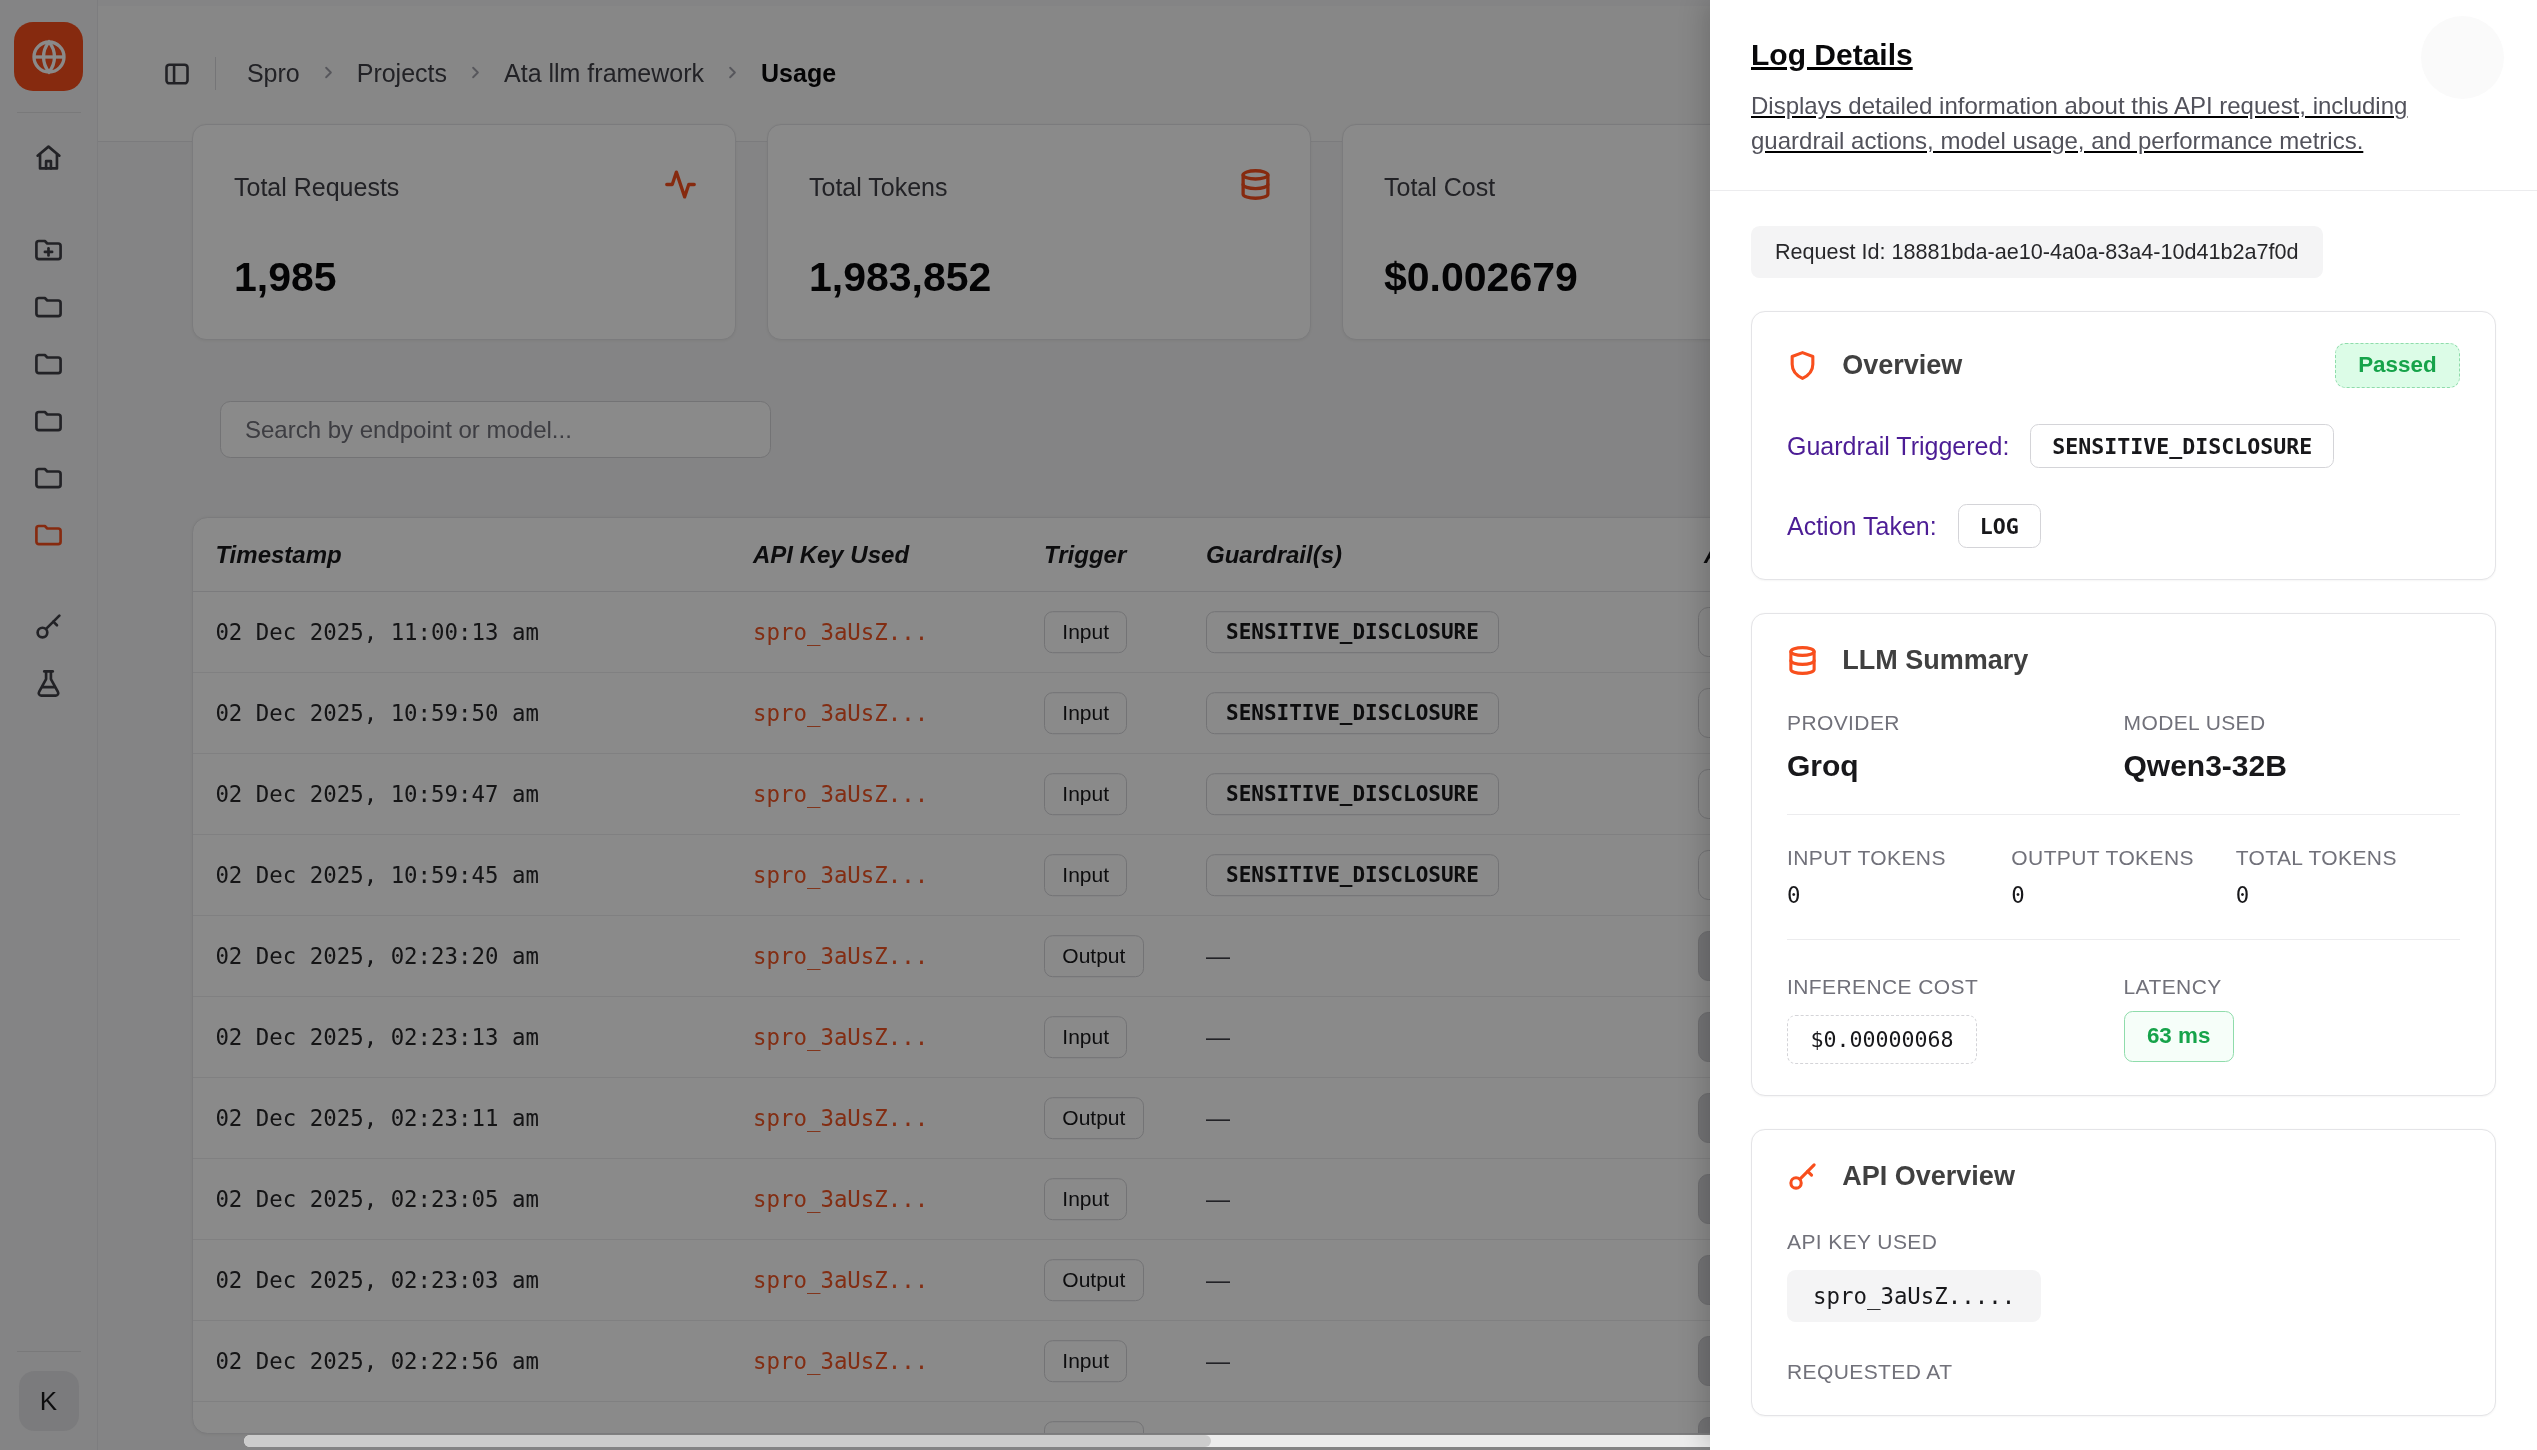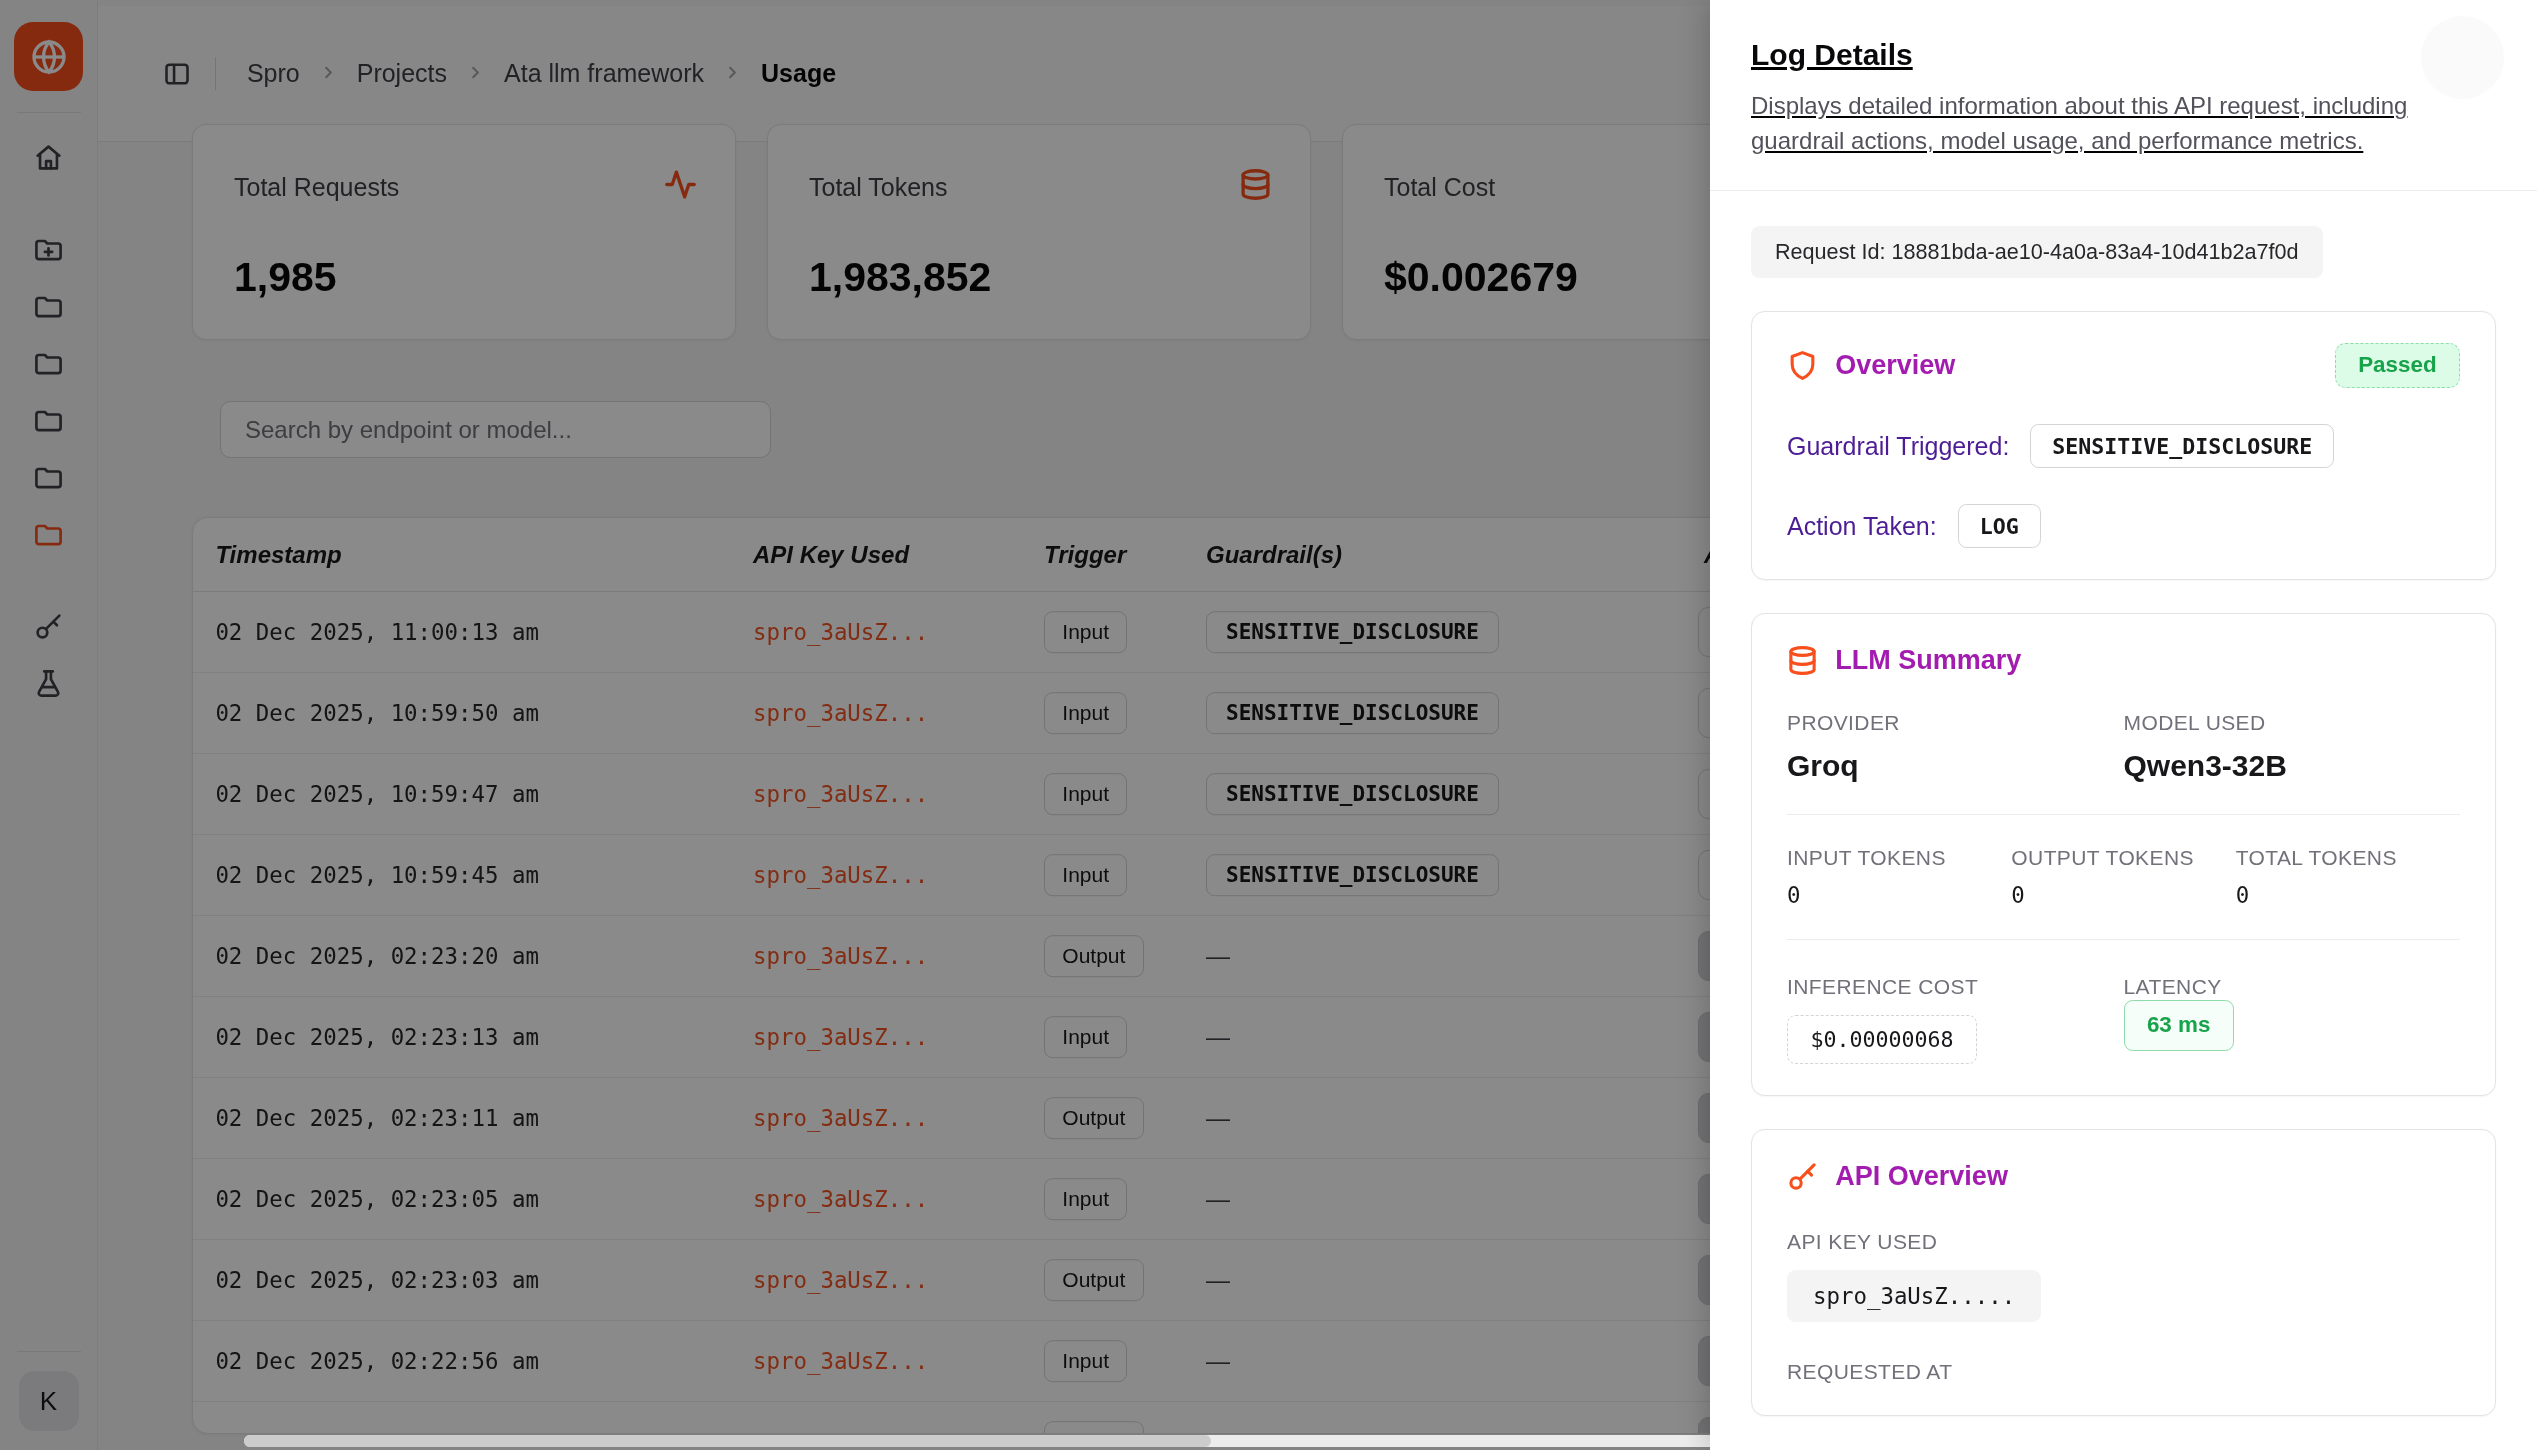--- a/index.html
+++ b/index.html
@@ -98,38 +98,38 @@
   .close-btn { position:absolute; right:33px; top:15.5px; width:83px; height:83px; border-radius:50%;
                background:#fafafa; border:none; cursor:pointer; }
   .panel-body { padding:35px 41px; }
   .req-pill { display:inline-block; background:#f4f4f5; border-radius:8.6px; padding:13px 24px;
               font-size:21.6px; color:#27272a; }
   .pcard { border:0.9px solid #e4e4e7; border-radius:14px; background:#fff; padding:31px 35px;
            margin-top:33px; box-shadow:0 0.9px 1.7px rgba(0,0,0,.04); }
   .pcard-head { display:flex; align-items:center; gap:17.3px; }
   .pcard-head svg { width:31px; height:31px; stroke:#f84f1d; fill:none; stroke-width:2.4;
                     stroke-linecap:round; stroke-linejoin:round; }
-  .pcard-title { font-size:27px; font-weight:700; color:#a21caf; }
+  .pcard-title { font-size:27px; font-weight:700; color:#404040;margin-left:7px; }
   .status-badge { margin-left:auto; background:#dcfce7; border:1.7px dashed #8fdcab; color:#16a34a;
                   font-size:22.4px; font-weight:700; border-radius:10.4px; padding:8.6px 22.4px; }
   .kv { display:flex; align-items:center; gap:21px; margin-top:36px; }
   .kv-label { font-size:25px; color:#4c1d95; }
   .kv .pill { font-size:21.6px; padding:8.6px 21px; border-radius:8.6px; }
   .kv .pill.monob { font-family:"DejaVu Sans Mono", monospace; font-weight:700; }
   .cat-badge { background:#f84f1d; color:#fff; font-size:23px; font-weight:700;
                border-radius:10.4px; padding:9.5px 23px; }
   .grid2 { display:grid; grid-template-columns:1fr 1fr; margin-top:35px; }
   .grid3 { display:grid; grid-template-columns:1fr 1fr 1fr; margin-top:31px; }
   .flabel { font-size:21px; letter-spacing:0.4px; color:#71717a; }
   .fvalue-big { margin-top:14px; font-size:30px; font-weight:700; color:#18181b; }
   .fvalue-mono { margin-top:12px; font-size:22.4px; color:#18181b; }
   .pdiv { height:0.9px; background:#ececee; margin-top:31px; }
   .cost-pill { display:inline-block; margin-top:15.5px; border:1.7px dashed #d4d4d8; border-radius:8.6px;
                padding:11.2px 22.4px; font-size:21.6px; color:#18181b; }
-  .lat-pill { display:inline-block; margin-top:1px; border:1.7px solid #8fdcab; background:#f6fef9;
+  .lat-pill { display:inline-block; margin-top:12px; border:1.7px solid #8fdcab; background:#f6fef9;
               border-radius:8.6px; padding:11.2px 22.4px; font-size:22.4px; font-weight:700; color:#16a34a; }
   .key-pill { display:inline-block; margin-top:15.5px; background:#f4f4f5; border-radius:8.6px;
               padding:13px 26px; font-size:22.4px; color:#18181b; }
   .sect { margin-top:38px; }
 </style>
 </head>
 <body>
 
 <div class="sidebar">
   <div class="logo">

